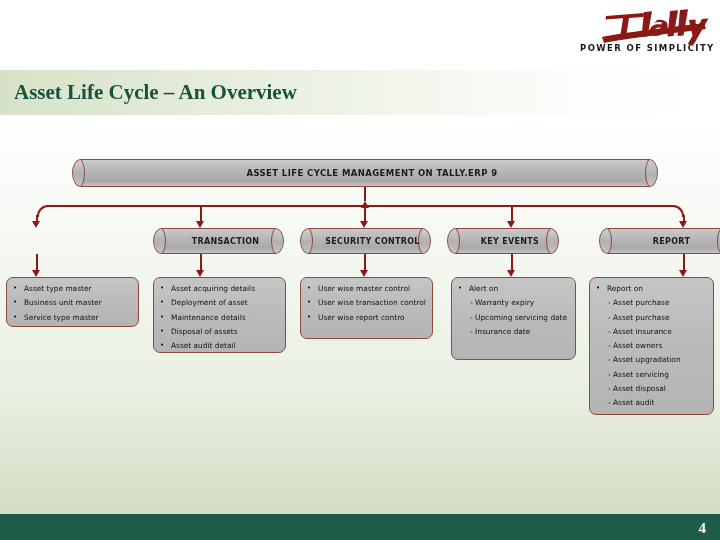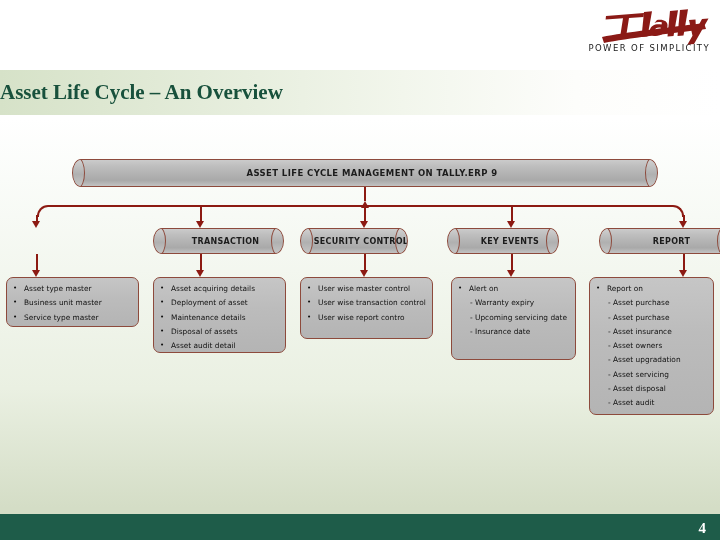--- a/index.html
+++ b/index.html
@@ -31,21 +31,21 @@
   }
   .logo-mark {
     position: relative;
     height: 38px;
     width: 130px;
   }
   .logo-svg { position: absolute; right: 0; top: 0; }
   .logo-tag {
     font-family: "DejaVu Sans", sans-serif;
     font-size: 8.5px;
-    font-weight: normal;
+    font-weight: bold;
     letter-spacing: 1.4px;
     color: #1a1a1a;
     text-align: right;
     white-space: nowrap;
     margin-top: -1px;
   }
 
   
   .title-band {
     position: absolute;
@@ -55,20 +55,21 @@
     height: 45px;
     background: linear-gradient(to right, #d6e2c8 0%, #e4ecda 28%, #f2f6ec 56%, #fdfdfb 80%, #ffffff 100%);
     display: flex;
     align-items: center;
   }
   .title-text {
     font-family: "Liberation Serif", serif;
     font-size: 21px;
     font-weight: bold;
     color: #18513c;
+    padding-left: 14px;
     white-space: nowrap;
   }
 
   
   .diagram {
     position: absolute;
     left: 0;
     top: 115px;
     width: 720px;
     height: 330px;
@@ -285,21 +286,21 @@
       <div class="li">
         <span class="bullet">•</span>
         <span class="txt">Disposal of assets</span>
       </div>
       <div class="li">
         <span class="bullet">•</span>
         <span class="txt">Asset audit detail</span>
       </div>
     </div>
 
-    <div class="bar" style="left:300px; top:113px; width:108px; height:26px;justify-content:center;">
+    <div class="bar" style="left:300px; top:113px; width:131px; height:26px;justify-content:center;">
       <span class="bar-label">SECURITY CONTROL</span>
     </div>
     <div class="conn conn-v" style="left:364px; top:139px; height:19px;"></div>
     <div class="arrow" style="left:360px; top:155px;"></div>
     <div class="panel" style="left:300px; top:162px; width:133px; height:62px;">
       <div class="li">
         <span class="bullet">•</span>
         <span class="txt">User wise master control</span>
       </div>
       <div class="li">

